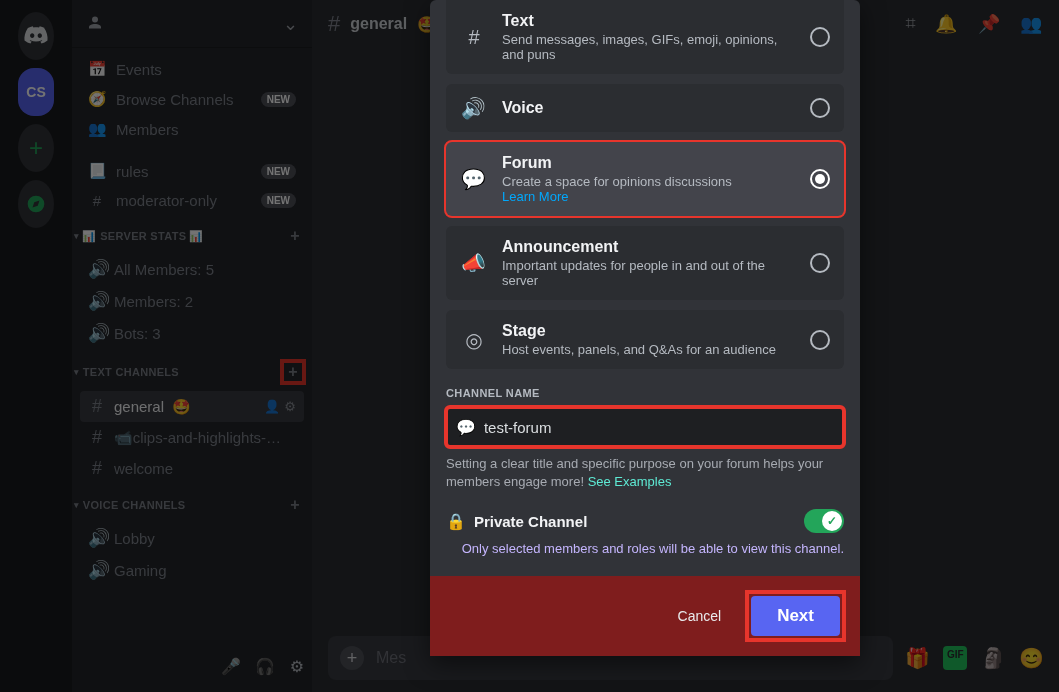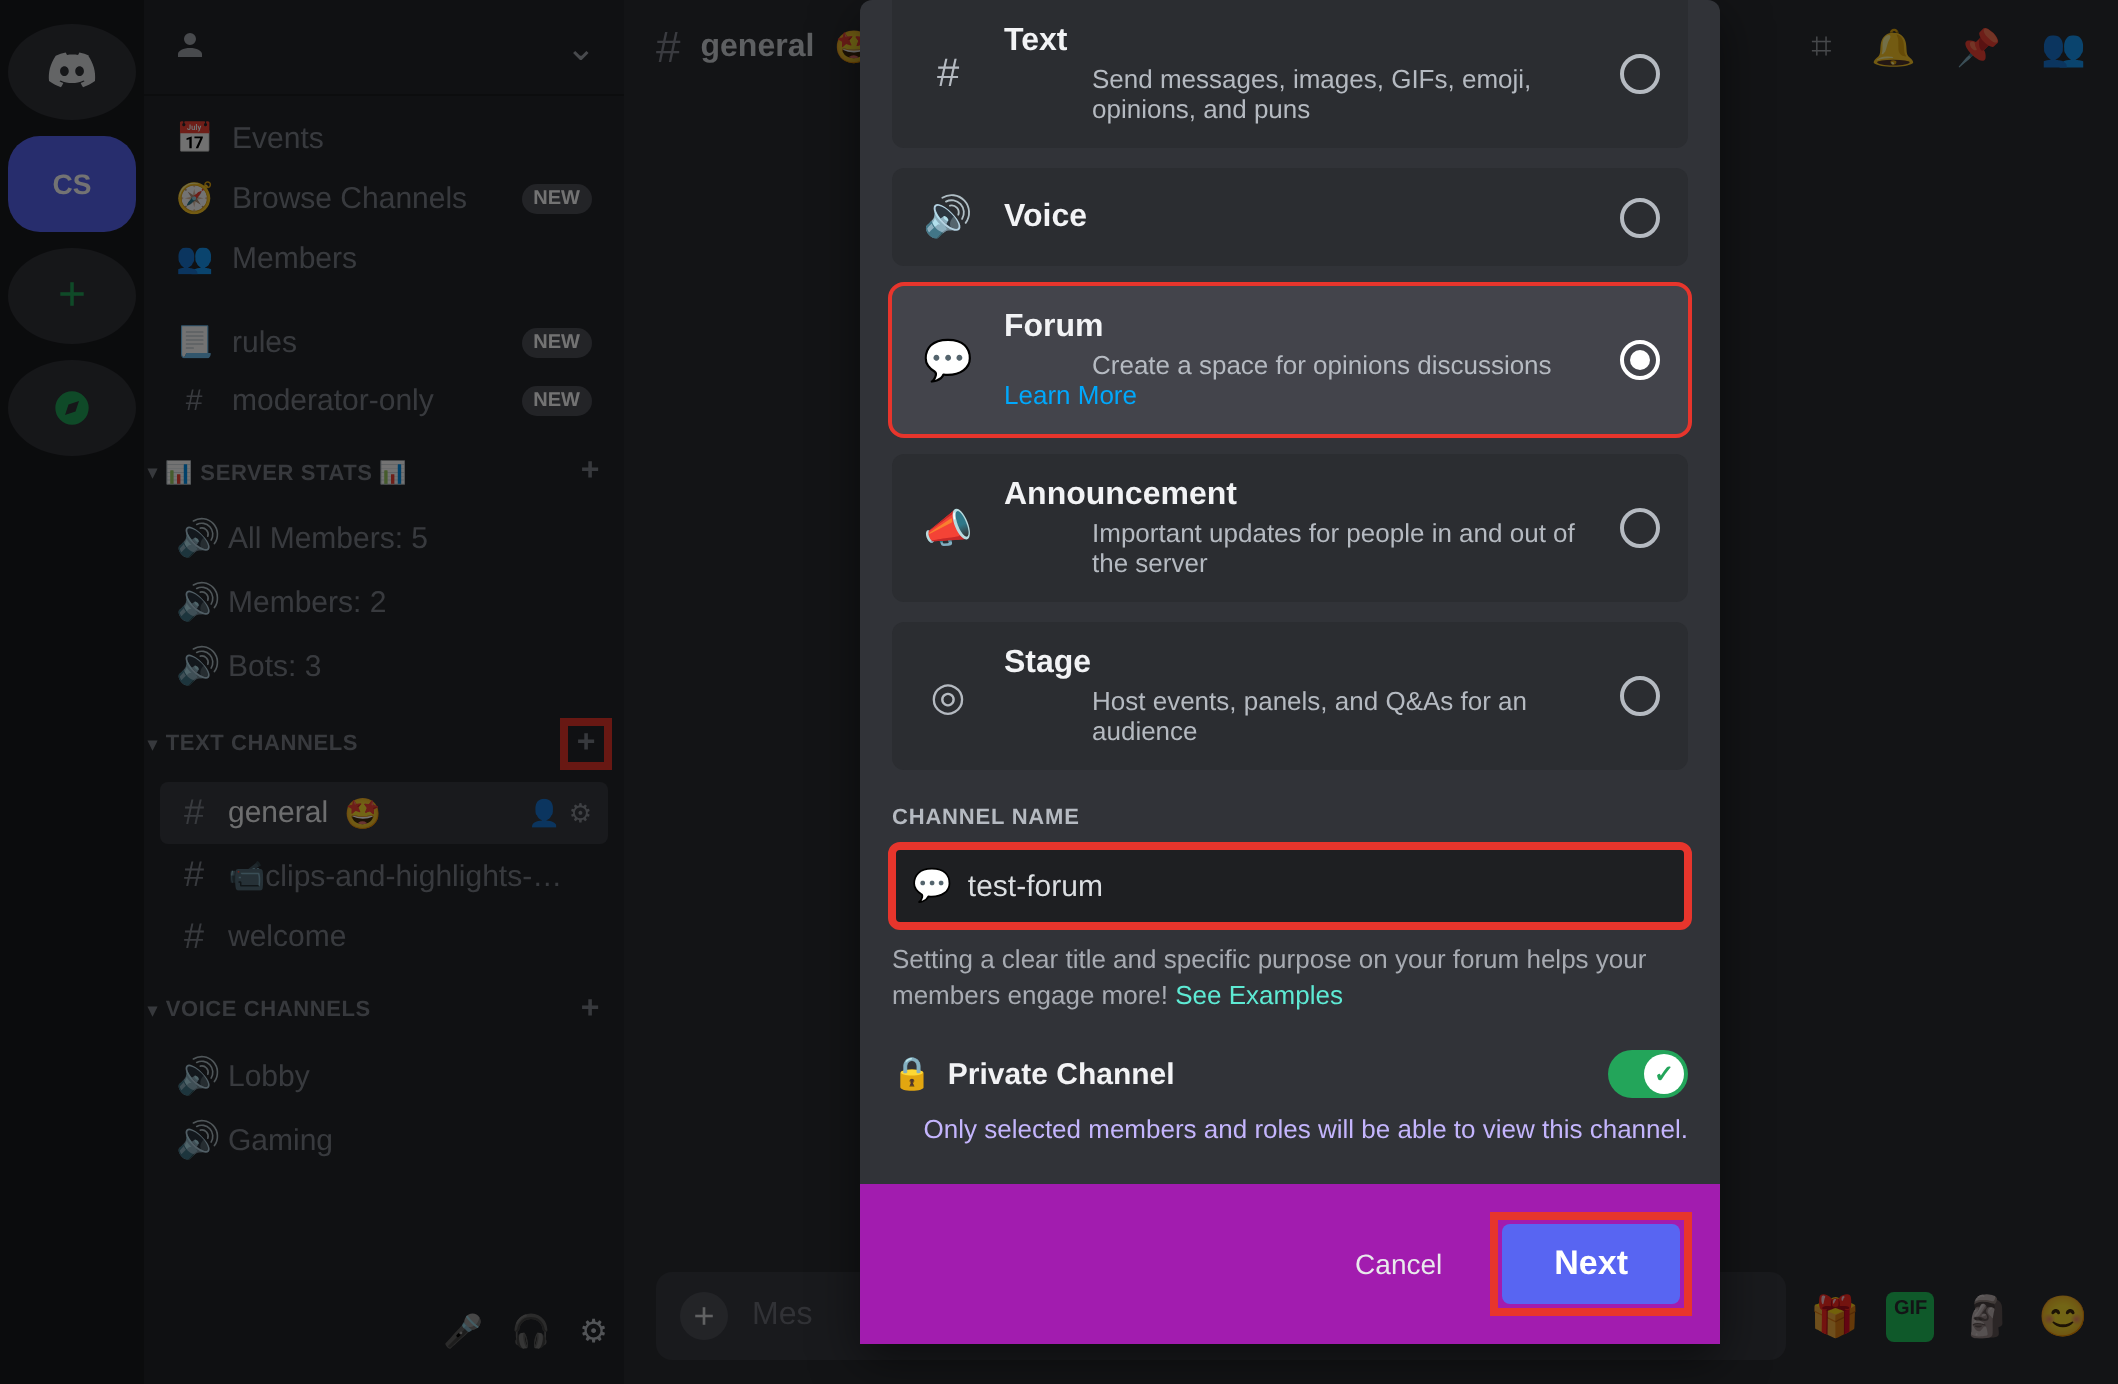--- a/index.html
+++ b/index.html
@@ -14,21 +14,21 @@
 .app { display: flex; height: 100%; }
 
 
 .guild-bar {
   width: 72px;
   background: #1a1b1e;
   display: flex; flex-direction: column; align-items: center;
   padding-top: 12px; gap: 8px;
 }
 .guild-pill {
-  width: 64px; height: 48px; border-radius: 50%;
+  width: 36px; height: 48px; border-radius: 50%;
   background: #313338; display: flex; align-items: center; justify-content: center;
   color: #dbdee1;
 }
 .guild-pill.selected { border-radius: 16px; background: #5865f2; color:#fff; font-size:14px; font-weight:600;}
 .guild-pill.add { color: #23a559; font-size: 24px; }
 .guild-pill.discover { color:#23a559; }
 
 
 .sidebar {
   width: 240px; background: #24262a;
@@ -112,21 +112,21 @@
 .modal-body { padding:0 16px; max-height:590px; overflow:hidden; }
 .ch-type {
   background:#2b2d31; border-radius:6px; margin-top:10px;
   display:flex; align-items:center; padding:12px 14px; gap:14px;
   position:relative;
 }
 .ch-type.selected { background:#43444b; }
 .ch-type .t-icon { width:28px; color:#b5bac1; font-size:20px; display:flex; justify-content:center; }
 .ch-type .t-body { flex:1; }
 .ch-type .t-title { color:#f2f3f5; font-weight:600; font-size:16px; }
-.ch-type .t-desc { color:#b5bac1; font-size:13px; margin-top:2px;margin-left:44px; }
+.ch-type .t-desc { color:#b5bac1; font-size:13px; margin-top:2px; }
 .ch-type .learn { color:#00a8fc; font-size:13px; }
 .radio {
   width:20px; height:20px; border:2px solid #b5bac1; border-radius:50%;
   display:flex; align-items:center; justify-content:center;
 }
 .radio.checked { border-color:#fff; }
 .radio.checked::after { content:""; width:10px; height:10px; background:#fff; border-radius:50%; }
 .section-label {
   color:#b5bac1; font-size:11px; font-weight:700; margin-top:18px; letter-spacing:0.4px;
 }
@@ -150,21 +150,21 @@
   border-radius:12px; position:relative;
 }
 .toggle .knob {
   position:absolute; right:2px; top:2px; width:20px; height:20px;
   background:#fff; border-radius:50%;
   display:flex; align-items:center; justify-content:center;
   color:#23a55a; font-size:12px; font-weight:bold;
 }
 .private-desc { color:#c4b5fd; font-size:13px; margin-top:8px;text-align:right; }
 .modal-footer {
-  background:#a21caf; display:flex; justify-content:flex-end; align-items:center;
+  background:#7f1d1d; display:flex; justify-content:flex-end; align-items:center;
   gap:12px; padding:16px; margin-top:20px;
 }
 .btn-cancel { background:none; border:none; color:#e9eaec; font-size:14px; font-weight:500; padding:10px 14px; cursor:pointer; }
 .btn-next {
   background:#5865f2; border:none; color:#fff; font-size:17px; font-weight:600;
   padding:10px 26px; border-radius:4px; cursor:pointer;
 }
 </style>
 </head>
 <body>

